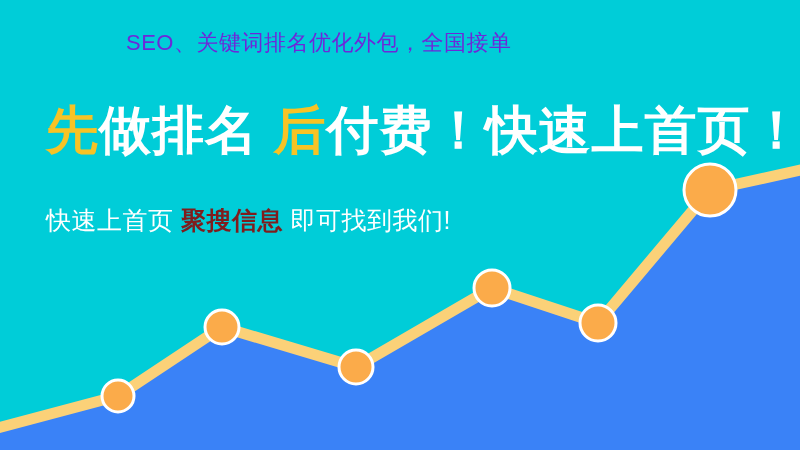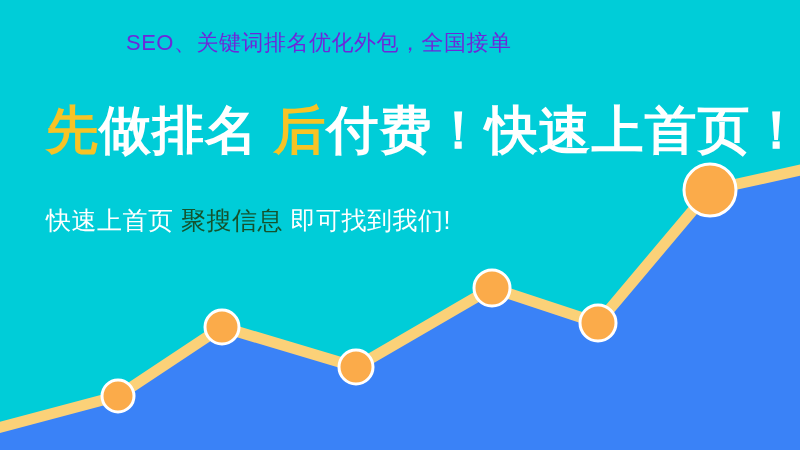--- a/index.html
+++ b/index.html
@@ -66,22 +66,22 @@
     left: 46px;
     top: 203px;
     font-size: 25px;
     line-height: 34px;
     color: #ffffff;
     font-weight: 400;
     white-space: nowrap;
     letter-spacing: 0.5px;
   }
   #subline .brand {
-    color: #14532d;
-    font-weight: 400;
+    color: #7f1d1d;
+    font-weight: 700;
   }
 </style>
 </head>
 <body>
 
 <div id="banner">
 
   <svg id="chart-svg" viewBox="0 0 800 450" preserveAspectRatio="none" aria-hidden="true">
     <g id="chart-area-group">
         <polygon points="-10,430 118,396 222,327 356,367 492,288 598,323 710,190 810,168 810,450 -10,450" fill="#3a82f7"></polygon>

